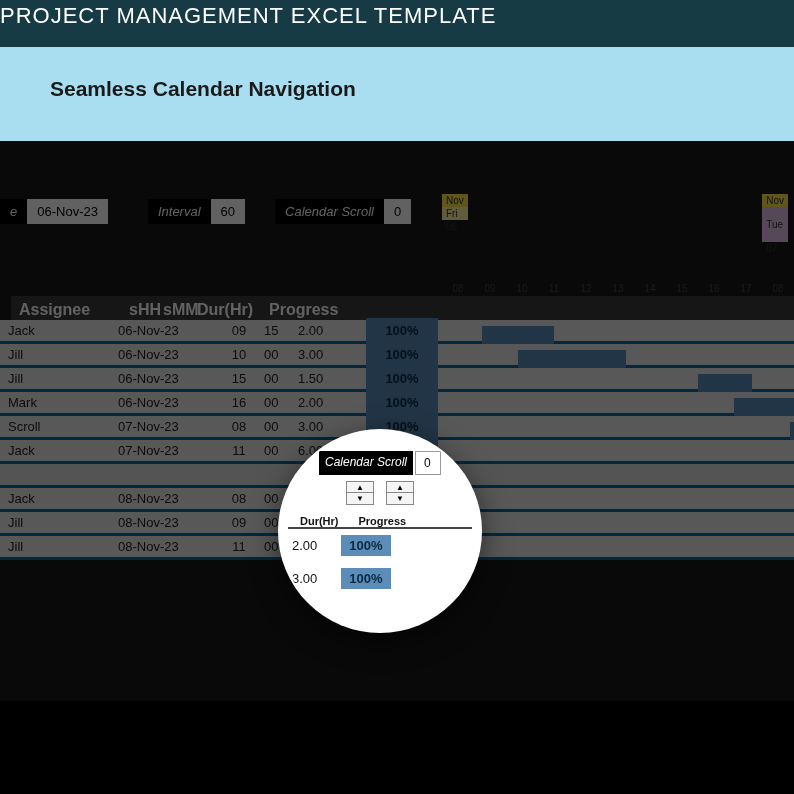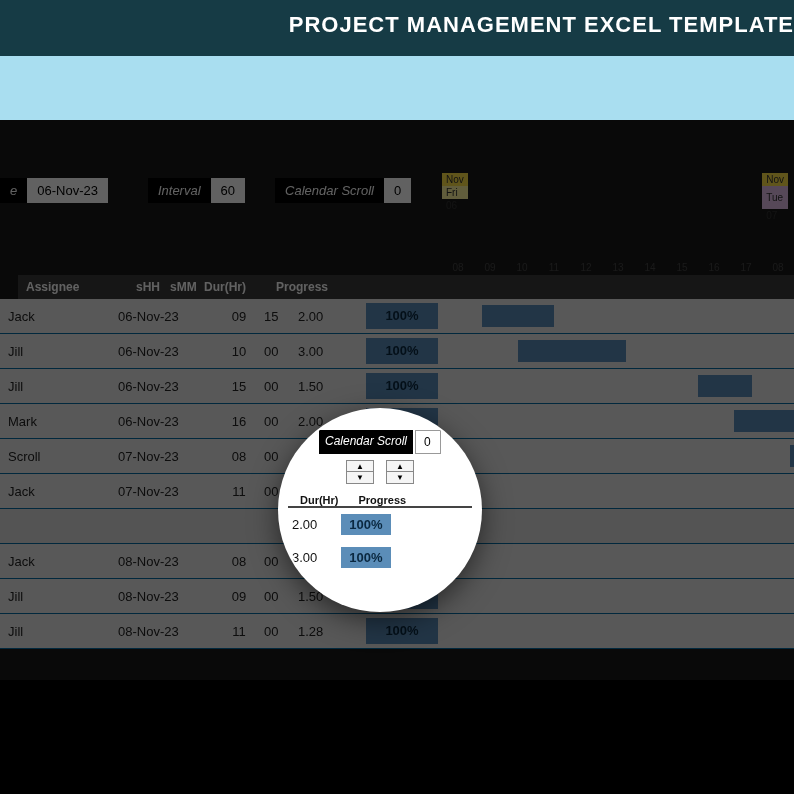--- a/index.html
+++ b/index.html
@@ -1,43 +1,43 @@
 <!DOCTYPE html>
 <html><head>
 <meta charset="utf-8">
 <style>
 *{box-sizing:border-box;margin:0;padding:0;font-family:'Segoe UI',Tahoma,sans-serif}
 body{width:794px;height:794px;overflow:hidden;background:#000}
 .page{width:794px;height:794px;position:relative}
-.banner{background:#163b45;color:#fff;text-align:right;font-size:22px;font-weight:700;letter-spacing:1px;padding:12px 0 18px;border-bottom:4px solid #a9def0}
+.banner{background:#163b45;color:#fff;text-align:left;font-size:22px;font-weight:400;letter-spacing:1px;padding:3px 0 18px;border-bottom:4px solid #a9def0}
 .hero{background:#a9def0;padding:26px 50px 34px}
 .hero h2{font-size:21px;font-weight:700;color:#1a1a1a;margin-bottom:6px}
 .hero p{font-size:19px;color:#1a1a1a;line-height:1.35}
 .sheet-wrap{position:relative;height:560px;background:#1a1a1a}
 .sheet{position:absolute;inset:0}
 .dim{position:absolute;inset:0;background:rgba(0,0,0,.62);pointer-events:none;z-index:5}
 .controls{position:absolute;top:55px;left:0;right:0;height:30px;display:flex;align-items:center;gap:0;font-size:13px;color:#fff;padding-left:0}
 .ctl-lbl{background:#000;color:#fff;font-style:italic;padding:5px 10px;font-size:13px}
 .ctl-val{background:#fff;color:#000;padding:5px 10px;min-width:70px;font-size:13px}
 .th-mon{background:#fff59d}
 .th-tue{background:#e1bee7}
 .th-nov{background:#fde047}
-.table-head{position:absolute;top:155px;left:18px;right:0;height:24px;display:flex;background:#3a3a3a;color:#fff;font-size:12px;font-weight:600}
+.table-head{position:absolute;top:155px;left:11px;right:0;height:24px;display:flex;background:#3a3a3a;color:#fff;font-size:16px;font-weight:600}
 .th{padding:5px 8px}
 .c-assignee{width:110px}
 .c-date{width:112px}
 .c-shh{width:34px;text-align:center}
 .c-smm{width:34px}
 .c-dur{width:72px}
 .c-prog{width:80px}
 .tick-row{position:absolute;top:142px;left:442px;right:0;display:flex;font-size:10px;color:#444}
 .tick{width:36px;text-align:center}
 .tick-sub{position:absolute;top:156px;left:442px;right:0;display:flex;font-size:9px;color:#555}
 .rows{position:absolute;top:179px;left:0;right:0}
-.row{display:flex;align-items:center;height:35px;border-bottom:1px solid #0369a1;background:#e8e8e8;font-size:13px;color:#222;position:relative}
+.row{display:flex;align-items:center;height:24px;border-bottom:3px solid #0369a1;background:#e8e8e8;font-size:13px;color:#222;position:relative}
 .row.blank{background:#ddd}
 .cell{padding:0 8px}
 .prog-cell{background:#5b8db8;color:#0a2840;font-weight:700;text-align:center;width:72px;height:26px;line-height:26px;margin-left:4px}
 .bar-area{position:absolute;left:442px;top:0;height:100%;right:0}
 .bar{position:absolute;height:22px;top:6px;background:#5b8db8}
 .spotlight{position:absolute;z-index:10;width:200px;height:200px;border-radius:50%;background:#fff;box-shadow:0 0 0 2px #fff,0 8px 30px rgba(0,0,0,.6);top:290px;left:280px;overflow:hidden}
 .spot-inner{position:absolute;top:20px;left:0;right:0;font-size:12px}
 .spot-top{display:flex;justify-content:center;gap:2px;margin-bottom:4px}
 .spot-lbl{background:#000;color:#fff;font-style:italic;padding:4px 6px;font-size:12px}
 .spot-val{background:#fff;border:1px solid #999;padding:4px 8px;font-size:12px;min-width:26px}
@@ -48,40 +48,41 @@
 .spot-head{display:flex;font-size:11px;font-weight:700;color:#111;padding:0 12px;gap:20px;border-bottom:2px solid #444;margin:4px 8px 0}
 .spot-row{display:flex;padding:6px 12px;gap:24px;font-size:13px;color:#111;align-items:center}
 .spot-prog{background:#5b8db8;color:#0a2840;font-weight:700;padding:3px 8px}
 </style>
 </head>
 <body>
 
 <div class="page">
  <div class="banner">PROJECT MANAGEMENT EXCEL TEMPLATE</div>
  <div class="hero">
+  <h2>Seamless Calendar Navigation</h2>
  </div>
  <div class="sheet-wrap">
   <div class="sheet">
    <div class="controls">
     <span class="ctl-lbl" style="margin-left:0">e</span>
     <span class="ctl-val">06-Nov-23</span>
     <span class="ctl-lbl" style="margin-left:40px">Interval</span>
     <span class="ctl-val" style="min-width:34px">60</span>
     <span class="ctl-lbl" style="margin-left:30px">Calendar Scroll</span>
     <span class="ctl-val" style="min-width:26px">0</span>
    </div>
 
    <div style="position:absolute;top:53px;left:442px;font-size:10px;color:#333">
     <div class="th-nov" style="padding:1px 4px">Nov</div>
     <div class="th-mon" style="padding:1px 4px">Fri</div>
     <div style="padding:1px 4px">06</div>
    </div>
    <div style="position:absolute;top:53px;right:6px;font-size:10px;color:#333">
     <div class="th-nov" style="padding:1px 4px">Nov</div>
-    <div class="th-tue" style="padding:6px 4px">Tue</div>
+    <div class="th-tue" style="padding:12px 4px">Tue</div>
     <div style="padding:1px 4px">07</div>
    </div>
 
    <div class="tick-row" id="ticks">
           <div class="tick">08</div>
           <div class="tick">09</div>
           <div class="tick">10</div>
           <div class="tick">11</div>
           <div class="tick">12</div>
           <div class="tick">13</div>

